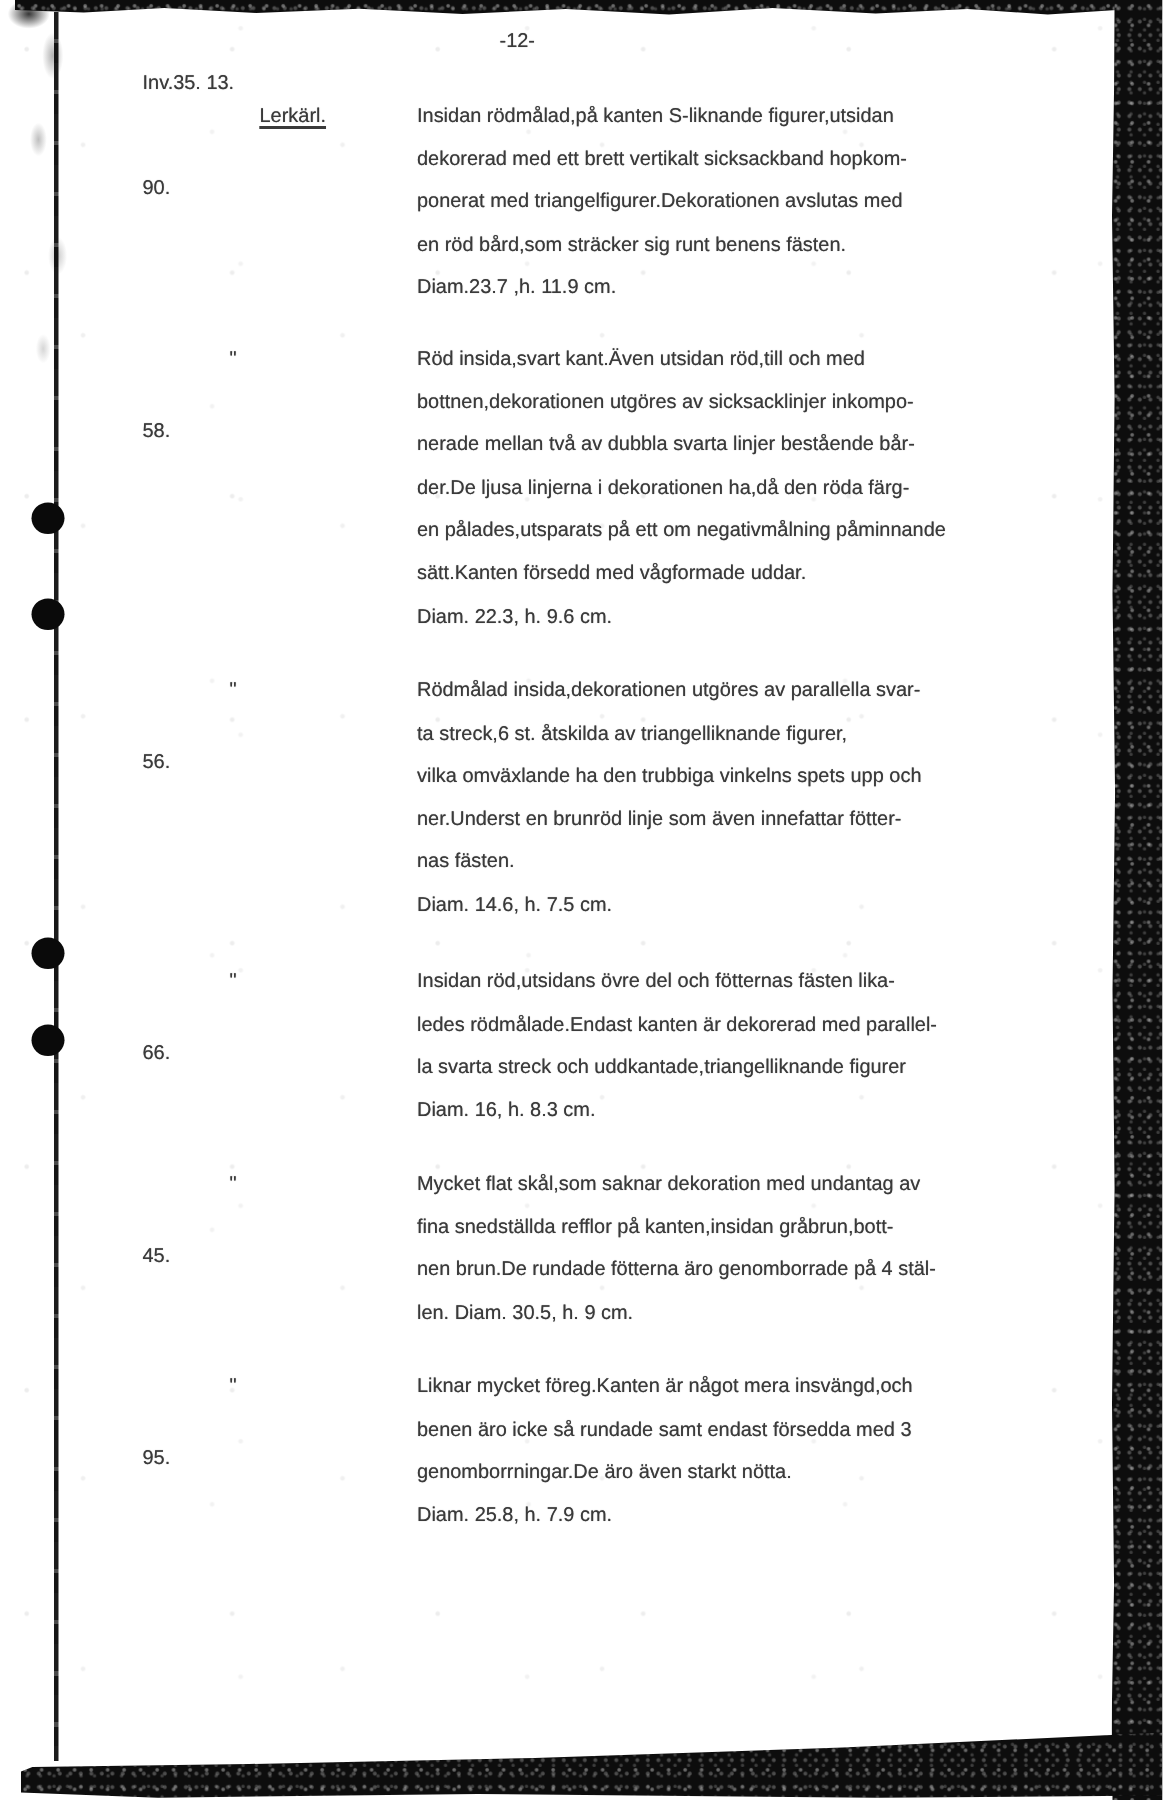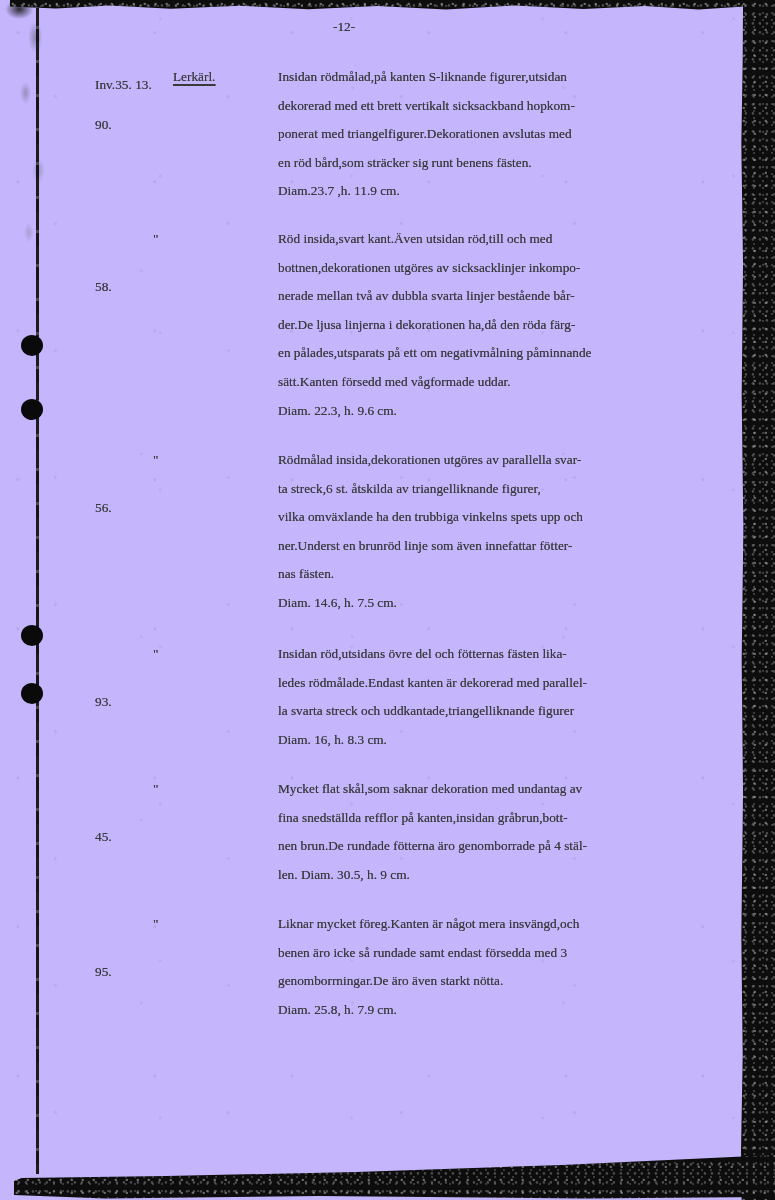--- a/index.html
+++ b/index.html
@@ -1,33 +1,33 @@
 <!DOCTYPE html>
 <html><head>
 <meta charset="utf-8">
 <style>
   html,body{margin:0;padding:0;background:#9a9a9a;}
   .page{
-    position:relative;width:775px;height:1200px;background:#c4b5fd;overflow:hidden;
-    font-family:Liberation Serif, serif;color:#3a3a3a;
+    position:relative;width:775px;height:1200px;background:#ffffff;overflow:hidden;
+    font-family:Liberation Sans, sans-serif;color:#3a3a3a;
   }
   
   .page::before{
     content:"";position:absolute;inset:0;pointer-events:none;z-index:1;
     background-image:
       radial-gradient(circle at 13% 22%, rgba(0,0,0,.07) 0 1px, transparent 2px),
       radial-gradient(circle at 67% 48%, rgba(0,0,0,.05) 0 1px, transparent 2px),
       radial-gradient(circle at 32% 76%, rgba(0,0,0,.06) 0 1px, transparent 2px),
       radial-gradient(circle at 84% 12%, rgba(0,0,0,.05) 0 1px, transparent 2px);
     background-size:137px 149px, 211px 183px, 173px 127px, 191px 157px;
   }
   .txt{font-size:13.3px;line-height:28.6px;white-space:pre;z-index:2;
        text-shadow:0 0 .5px rgba(58,58,58,.75);}
   .pagenum{position:absolute;left:333px;top:13px;}
-  .heading{position:absolute;left:95px;top:41px;margin-top:30px;}
+  .heading{position:absolute;left:95px;top:41px;}
   .entry{position:absolute;left:95px;width:662px;}
   .num{position:absolute;left:0;top:0;margin-top:48px;}
   .item{position:absolute;left:58px;top:0;}
   .item.underl{text-decoration:underline;text-underline-offset:3px;
                text-decoration-thickness:1.5px;margin-left:20px;}
   .desc{margin-left:183px;}
   
   .speckleblack{
     background-color:#0d0d0d;
     background-image:
@@ -105,21 +105,21 @@
       <div class="txt">Rödmålad insida,dekorationen utgöres av parallella svar-</div>
       <div class="txt">ta streck,6 st. åtskilda av triangelliknande figurer,</div>
       <div class="txt">vilka omväxlande ha den trubbiga vinkelns spets upp och</div>
       <div class="txt">ner.Underst en brunröd linje som även innefattar fötter-</div>
       <div class="txt">nas fästen.</div>
       <div class="txt">Diam. 14.6, h. 7.5 cm.</div>
     </div>
   </section>
 
   <section class="entry" style="top:640px">
-    <span class="txt num">93.</span>
+    <span class="txt num">66.</span>
     <span class="txt item">"</span>
     <div class="desc">
       <div class="txt">Insidan röd,utsidans övre del och fötternas fästen lika-</div>
       <div class="txt">ledes rödmålade.Endast kanten är dekorerad med parallel-</div>
       <div class="txt">la svarta streck och uddkantade,triangelliknande figurer</div>
       <div class="txt">Diam. 16, h. 8.3 cm.</div>
     </div>
   </section>
 
   <section class="entry" style="top:775px">

